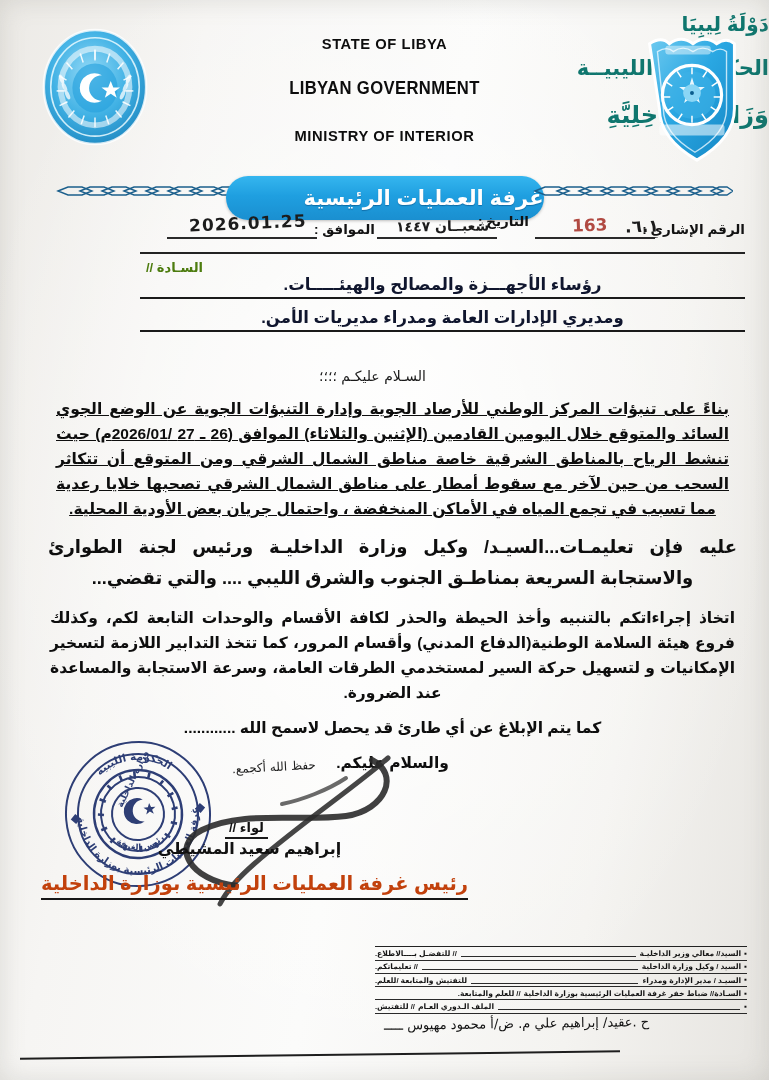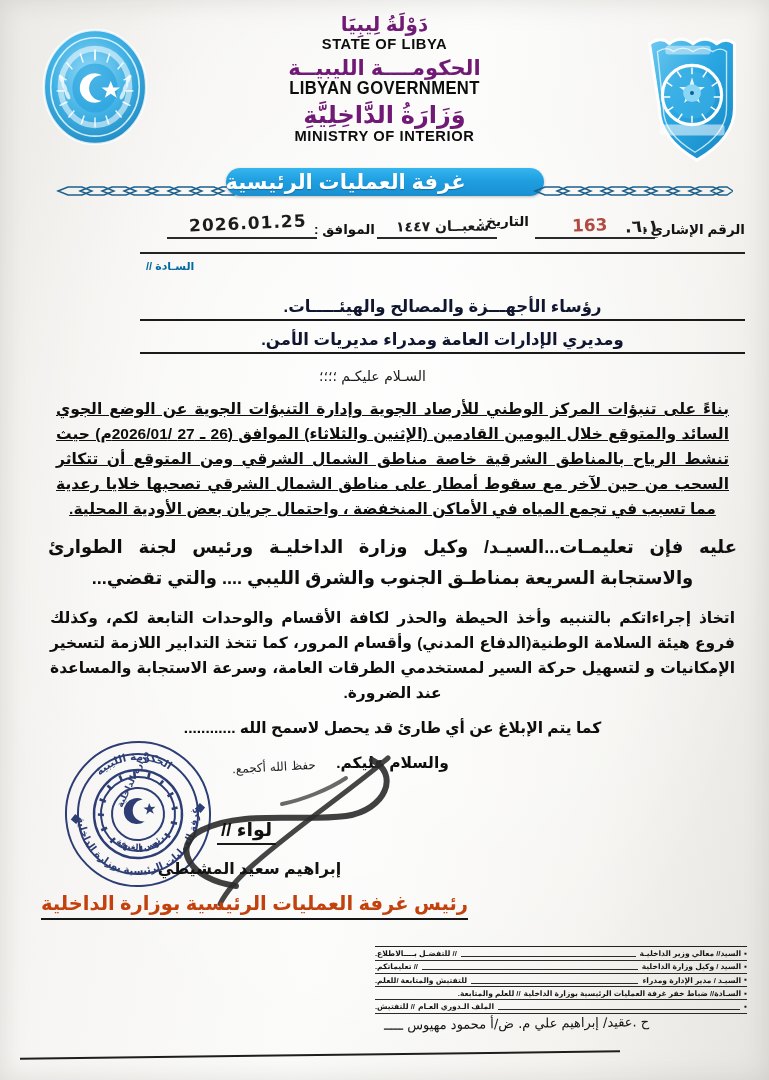--- a/index.html
+++ b/index.html
@@ -55,24 +55,25 @@
     width: 112px;
     height: 148px;
   }
   .header-titles {
     position: absolute;
     left: 0; right: 0;
     top: 14px;
     text-align: center;
   }
   .ttl-ar {
-    color: #701a75;
+    color: #0f766e;
     font-weight: 700;
     letter-spacing: 1px;
     line-height: 1.05;
+    text-align: right;
   }
   .ttl-ar.l1 { font-size: 20px; margin-bottom: 1px; }
   .ttl-ar.l2 { font-size: 21px; letter-spacing: 3px; margin-bottom: 1px;}
   .ttl-ar.l3 { font-size: 24px; margin-bottom: 1px;}
   .ttl-en {
     color: #0d0d0d;
     font-weight: 700;
     font-size: 15.5px;
     letter-spacing: 0.6px;
     line-height: 1.0;
@@ -95,29 +96,29 @@
     height: 12px;
     overflow: hidden;
   }
   .chain.left  { left: 56px;  width: 180px; }
   .chain.right { right: 36px; width: 200px; }
   .chain svg { display: block; }
   .banner {
     position: absolute;
     left: 50%;
     transform: translateX(-50%);
-    top: 0;
+    top: 8px;
     width: 318px;
-    height: 28px;
+    height: 44px;
     background: linear-gradient(180deg, #35b6ef 0%, #1f9fe0 45%, #1a8fd0 100%);
     border-radius: 22px;
     box-shadow: 0 1px 3px rgba(0,0,0,0.25);
     display: flex;
     align-items: center;
-    justify-content: flex-end;
+    justify-content: flex-start;
   }
   .banner-text {
     color: #ffffff;
     font-size: 21px;
     font-weight: 700;
     letter-spacing: 0.5px;
     text-shadow: 0 1px 1px rgba(0,60,110,0.45);
   }
 
   
@@ -181,25 +182,25 @@
     left: 140px;
     right: 24px;
   }
   .addr-top-rule {
     height: 2px;
     background: #232323;
     margin-bottom: 6px;
   }
   .addr-sada {
     text-align: left;
-    font-size: 11px;
-    font-weight: 700;
-    color: #0369a1;
+    font-size: 13px;
+    font-weight: 700;
+    color: #4d7c0f;
     padding-left: 6px;
-    margin-bottom: 24px;
+    margin-bottom: 0;
     direction: rtl;
   }
   .addr-line {
     font-size: 16.5px;
     font-weight: 700;
     color: #10162e;
     letter-spacing: 0.6px;
     padding: 0 18px 3px 18px;
     border-bottom: 2px solid #1a1a1a;
     margin-bottom: 9px;
@@ -275,27 +276,26 @@
 
   
   .signblock {
     position: absolute;
     top: 818px;
     left: 40px;
     right: 300px;
     text-align: center;
   }
   .sign-rank {
-    font-size: 19px;
+    font-size: 13px;
     font-weight: 700;
     color: #111;
     display: inline-block;
     border-bottom: 2px solid #1a1a1a;
     padding: 0 4px 2px 4px;
-    margin-bottom: 14px;
     margin-right: 16px;
   }
   .sign-name {
     font-size: 16px;
     font-weight: 700;
     color: #111;
     margin-bottom: 14px;
     margin-right: 10px;
   }
   .sign-title {

